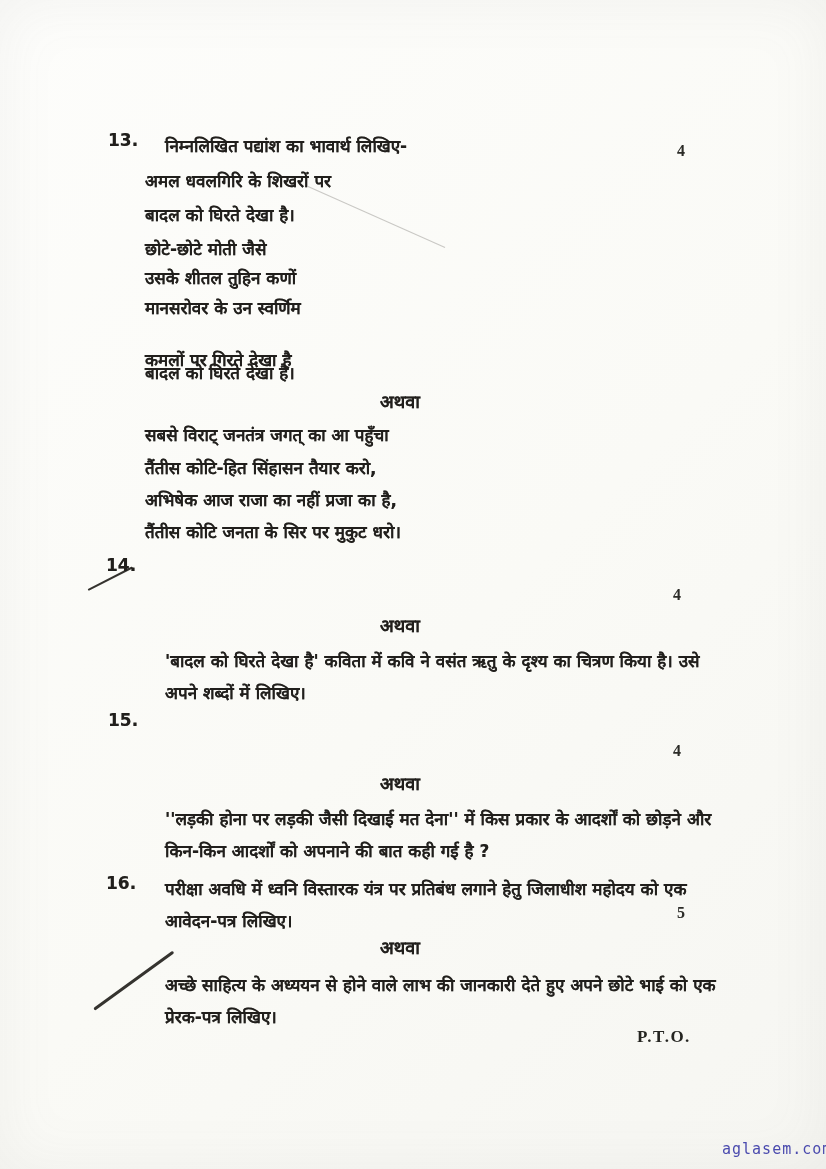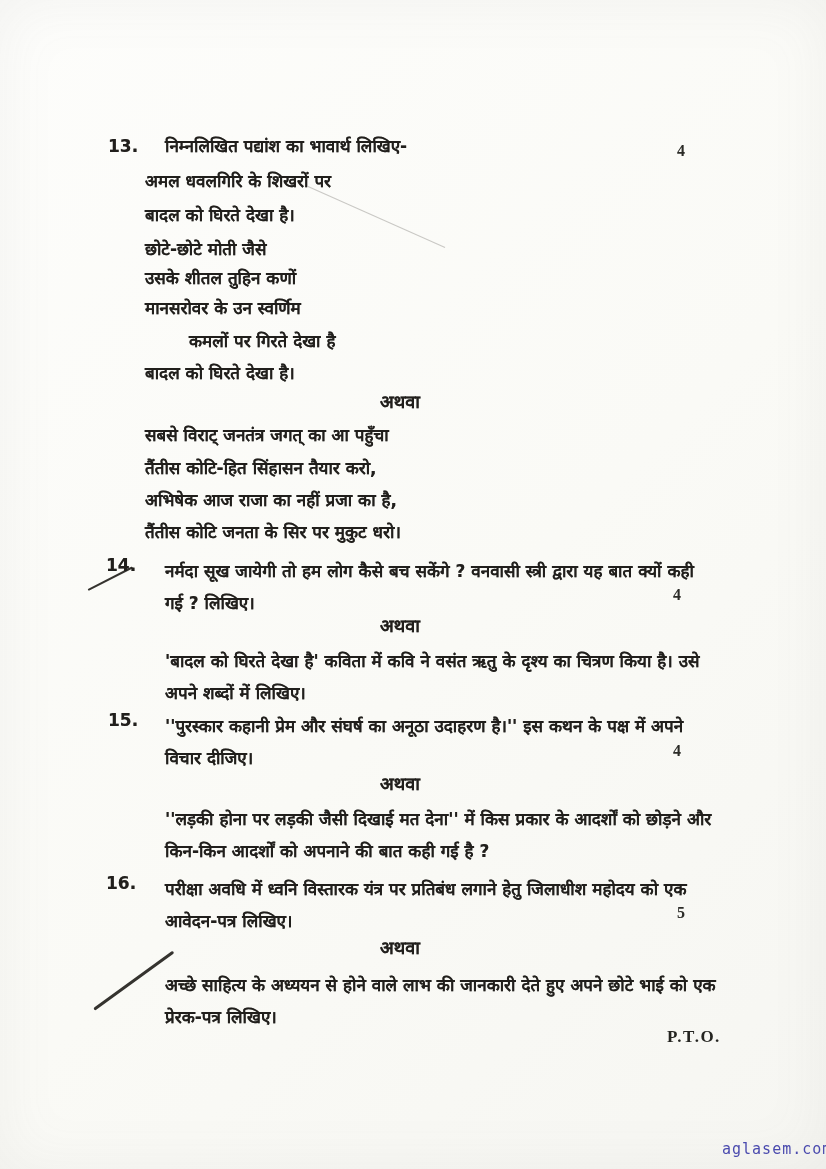--- a/index.html
+++ b/index.html
@@ -35,21 +35,21 @@
     font-family:"Liberation Serif","DejaVu Serif",serif;
     font-size:16px;font-weight:700;color:#2b2b27;
   }
   .orhead{
     left:100px;width:600px;
     text-align:center;
     font-size:18px;
   }
   .pto{
     font-family:"Liberation Serif","DejaVu Serif",serif;
-    font-size:17px;font-weight:700;letter-spacing:1.5px;color:#242420;margin-left:30px;
+    font-size:17px;font-weight:700;letter-spacing:1.5px;color:#242420;
   }
   .watermark{
     font-family:"DejaVu Sans Mono","Liberation Mono",monospace;
     font-size:15px;color:#4a4aae;letter-spacing:1px;
   }
   .pen-mark{
     background:#35332f;
     border-radius:2px;
     transform-origin:left center;
   }
@@ -59,49 +59,47 @@
   }
 </style>
 </head>
 <body>
 
 <div class="page">
 
 
   <div class="abs scratch" style="left:308px;top:186px;width:150px;height:1px;transform:rotate(24deg);"></div>
 
-  <div class="abs ink qnum" style="left:108px;top:130px;margin-top:6px;">13.</div>
+  <div class="abs ink qnum" style="left:108px;top:130px;">13.</div>
   <div class="abs ink qtext" style="left:145px;top:130px;width:520px;">निम्नलिखित पद्यांश का भावार्थ लिखिए-</div>
   <div class="abs marks" style="left:677px;top:142px;">4</div>
 
   <div class="abs ink poemline" style="left:145px;top:169px;">अमल धवलगिरि के शिखरों पर</div>
   <div class="abs ink poemline" style="left:145px;top:203px;">बादल को घिरते देखा है।</div>
   <div class="abs ink poemline" style="left:145px;top:237px;">छोटे-छोटे मोती जैसे</div>
   <div class="abs ink poemline" style="left:145px;top:266px;">उसके शीतल तुहिन कणों</div>
   <div class="abs ink poemline" style="left:145px;top:296px;">मानसरोवर के उन स्वर्णिम</div>
-  <div class="abs ink poemline" style="left:145px;top:329px;margin-left:44px;">कमलों पर गिरते देखा है</div>
+  <div class="abs ink poemline" style="left:145px;top:348px;">कमलों पर गिरते देखा है</div>
   <div class="abs ink poemline" style="left:145px;top:361px;">बादल को घिरते देखा है।</div>
 
   <div class="abs ink orhead" style="top:389px;">अथवा</div>
 
   <div class="abs ink poemline" style="left:145px;top:423px;">सबसे विराट् जनतंत्र जगत् का आ पहुँचा</div>
   <div class="abs ink poemline" style="left:145px;top:488px;">अभिषेक आज राजा का नहीं प्रजा का है,</div>
   <div class="abs ink poemline" style="left:145px;top:456px;">तैंतीस कोटि-हित सिंहासन तैयार करो,</div>
   <div class="abs ink poemline" style="left:145px;top:520px;">तैंतीस कोटि जनता के सिर पर मुकुट धरो।</div>
 
   <div class="abs pen-mark" style="left:88px;top:589px;width:50px;height:2px;transform:rotate(-27deg);"></div>
   <div class="abs ink qnum" style="left:106px;top:555px;">14.</div>
-  <div class="abs ink qtext" style="left:145px;top:555px;width:548px;">नर्मदा सूख जायेगी तो हम लोग कैसे बच सकेंगे ? वनवासी स्त्री द्वारा यह बात क्यों कही गई ? लिखिए।</div>
   <div class="abs marks" style="left:673px;top:586px;">4</div>
 
   <div class="abs ink orhead" style="top:613px;">अथवा</div>
   <div class="abs ink qtext" style="left:145px;top:645px;width:548px;">'बादल को घिरते देखा है' कविता में कवि ने वसंत ऋतु के दृश्य का चित्रण किया है। उसे अपने शब्दों में लिखिए।</div>
 
   <div class="abs ink qnum" style="left:108px;top:710px;">15.</div>
-  <div class="abs ink qtext" style="left:145px;top:710px;width:548px;">''पुरस्कार कहानी प्रेम और संघर्ष का अनूठा उदाहरण है।'' इस कथन के पक्ष में अपने विचार दीजिए।</div>
   <div class="abs marks" style="left:673px;top:742px;">4</div>
 
   <div class="abs ink orhead" style="top:771px;">अथवा</div>
   <div class="abs ink qtext" style="left:145px;top:803px;width:552px;">''लड़की होना पर लड़की जैसी दिखाई मत देना'' में किस प्रकार के आदर्शों को छोड़ने और किन-किन आदर्शों को अपनाने की बात कही गई है ?</div>
 
   <div class="abs ink qnum" style="left:106px;top:873px;">16.</div>
   <div class="abs ink qtext" style="left:145px;top:873px;width:552px;">परीक्षा अवधि में ध्वनि विस्तारक यंत्र पर प्रतिबंध लगाने हेतु जिलाधीश महोदय को एक आवेदन-पत्र लिखिए।</div>
   <div class="abs marks" style="left:677px;top:904px;">5</div>
 
   <div class="abs ink orhead" style="top:935px;">अथवा</div>

